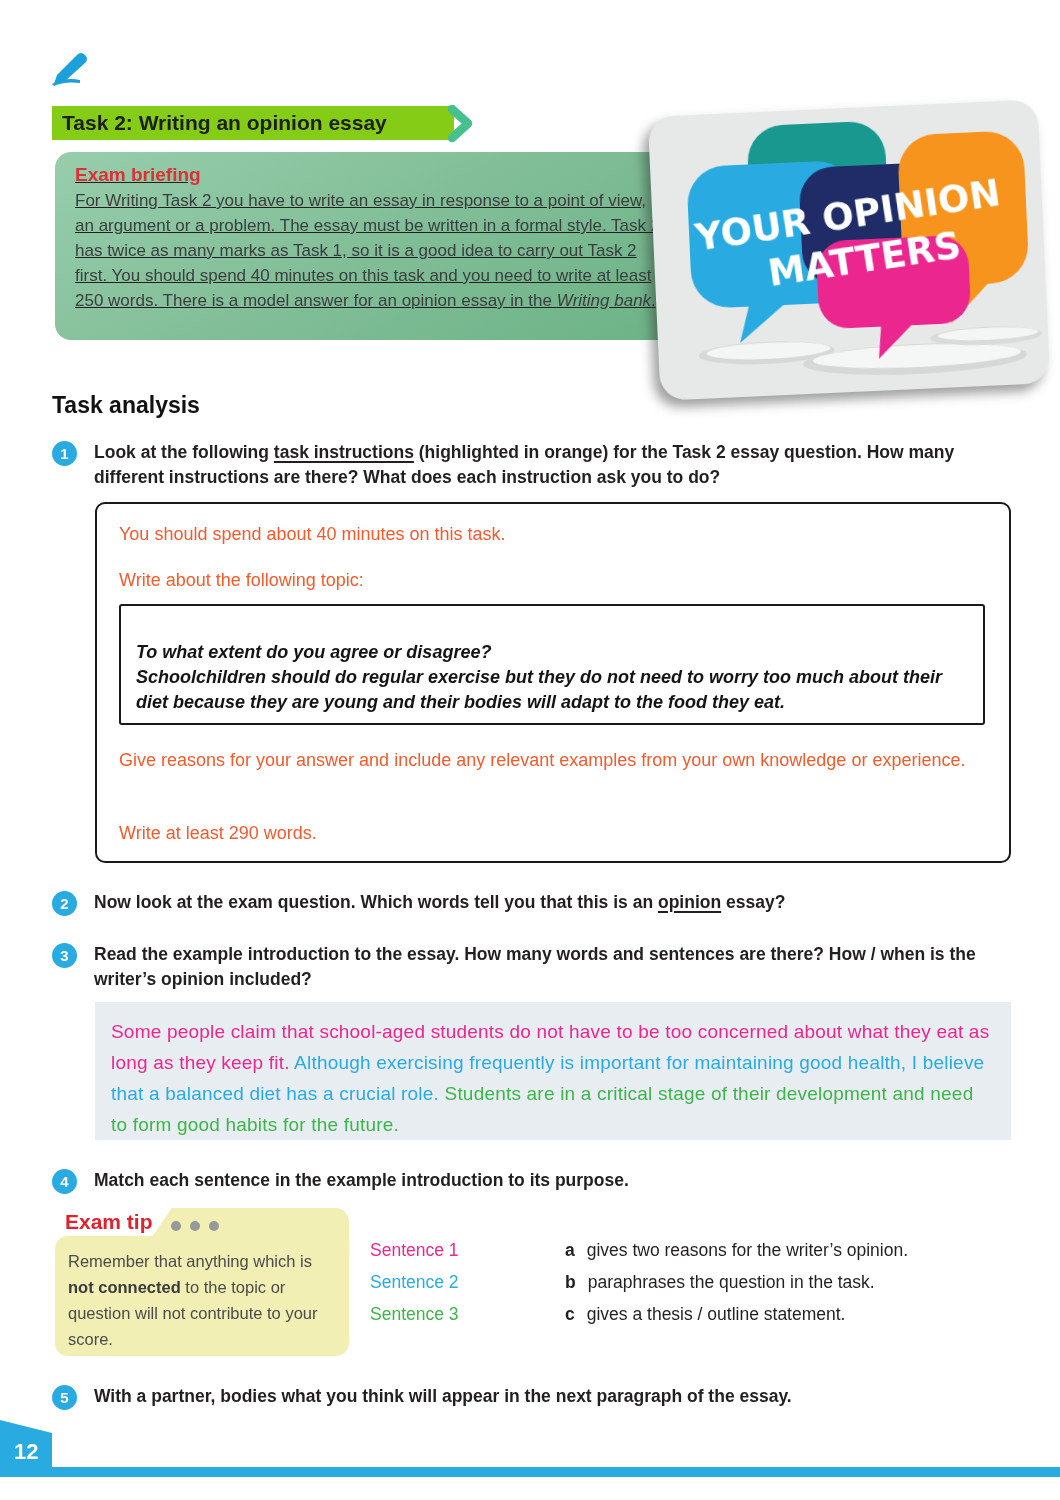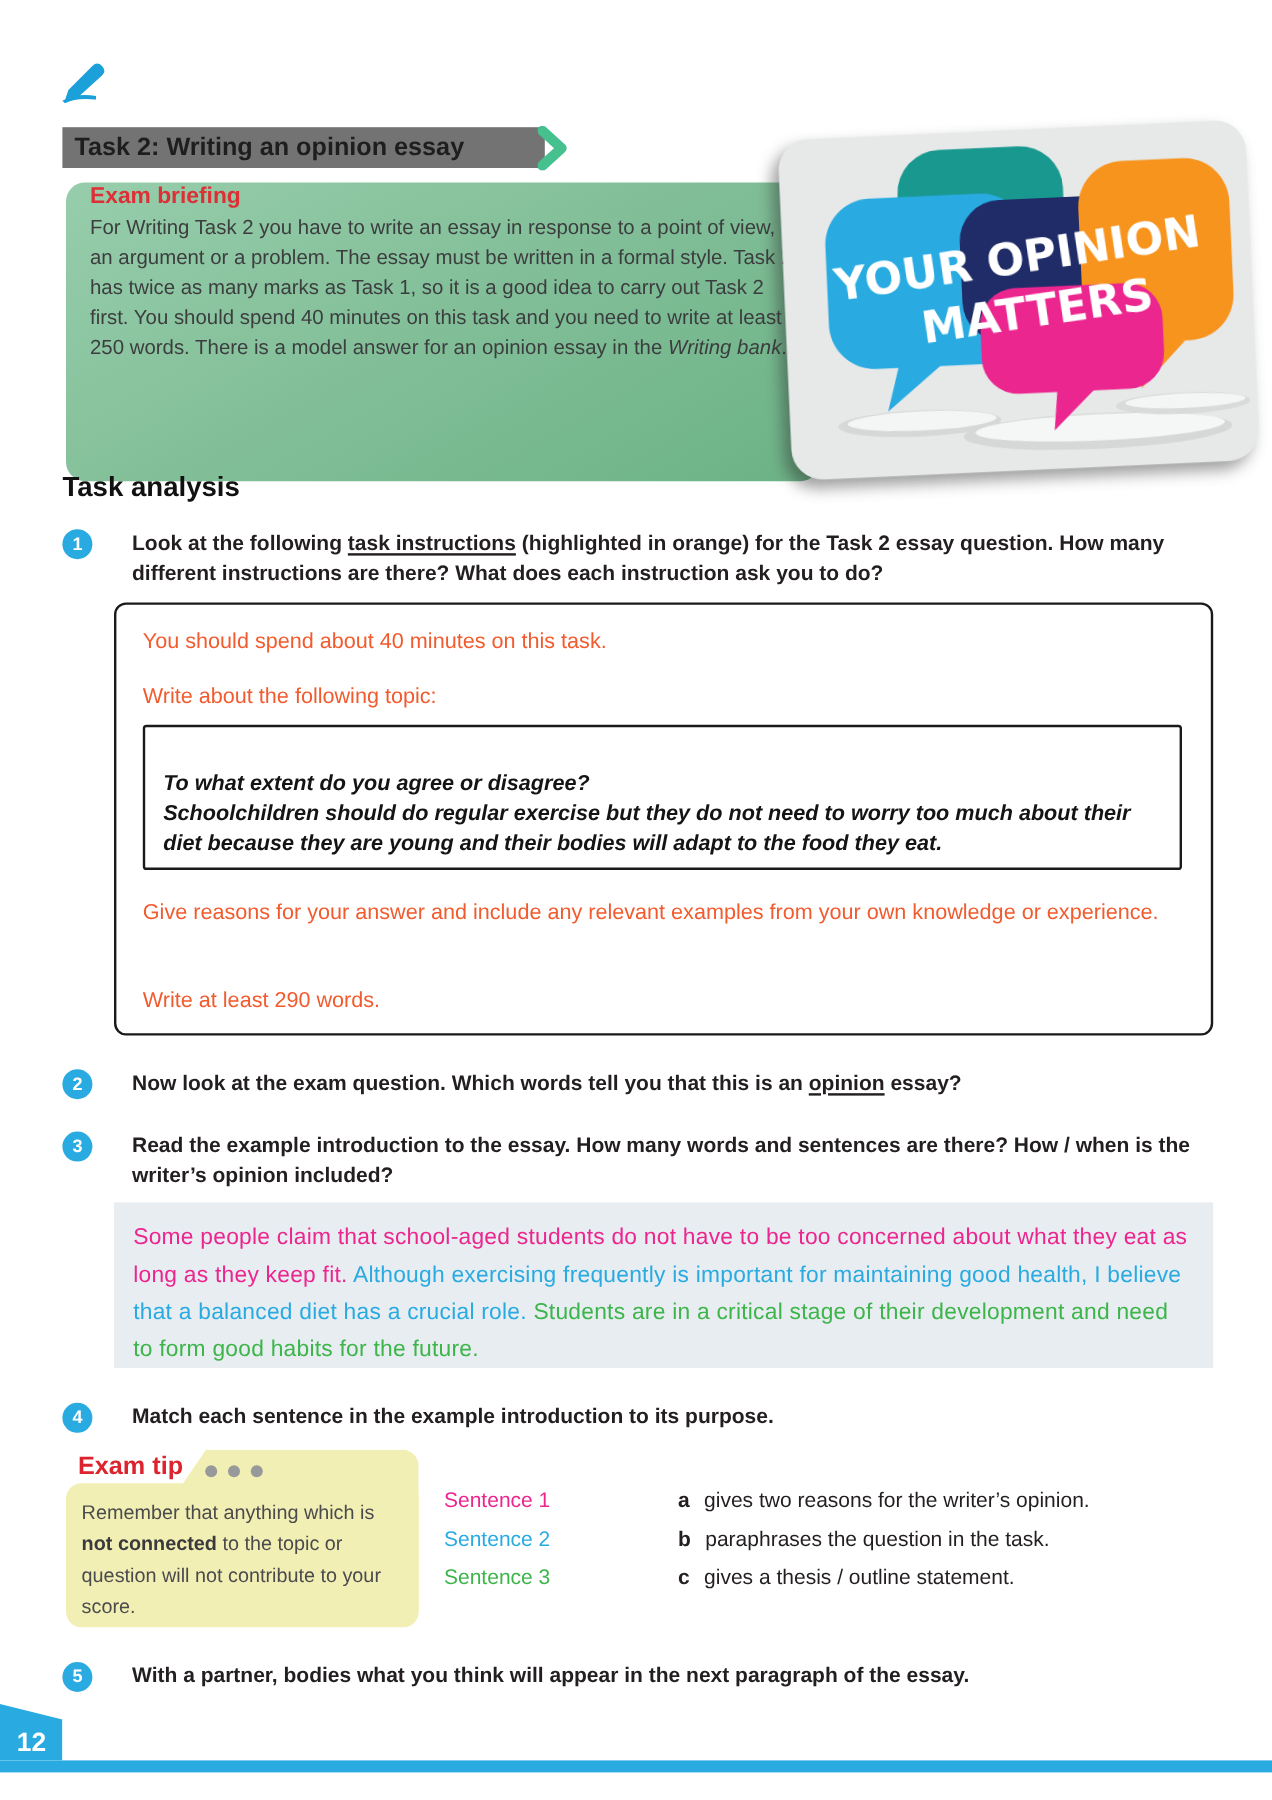--- a/index.html
+++ b/index.html
@@ -4,45 +4,45 @@
 <style>
   html,body{margin:0;padding:0;background:#ffffff;}
   .page{position:relative;width:1060px;height:1500px;background:#ffffff;overflow:hidden;
         font-family:"Liberation Sans", sans-serif;color:#231f20;}
 
   
   .wf-header{position:absolute;left:50px;top:50px;display:flex;align-items:center;gap:8px;}
   .wf-title{color:#1ba0da;font-size:27px;font-weight:bold;letter-spacing:-0.5px;}
 
   
-  .banner{position:absolute;left:52px;top:106px;width:402px;height:34px;background:#737373;
+  .banner{position:absolute;left:52px;top:106px;width:402px;height:34px;background:#84cc16;
           display:flex;align-items:center;}
   .banner-label{font-size:21px;font-weight:bold;color:#1e1e1e;padding-left:10px;white-space:nowrap;}
   .banner-chevron{position:absolute;left:396px;top:-1px;}
 
   
-  .brief{position:absolute;left:55px;top:152px;width:628px;height:249px;border-radius:16px;
+  .brief{position:absolute;left:55px;top:152px;width:628px;height:188px;border-radius:16px;
          background:linear-gradient(150deg,#97cdab 0%,#7fbd96 55%,#6cb286 100%);
-         box-sizing:border-box;padding:1px 20px;}
+         box-sizing:border-box;padding:12px 20px;text-decoration:underline;}
   .brief-title{color:#dd3036;font-size:19px;font-weight:bold;margin-bottom:2px;}
   .brief-body{font-size:17px;line-height:25px;color:#3c3d3f;width:592px;}
   .brief-body .it{font-style:italic;}
 
   
   .poster{position:absolute;left:652px;top:106px;width:394px;height:288px;
           transform:rotate(-2.6deg);filter:drop-shadow(-6px 7px 6px rgba(40,40,40,0.45));z-index:2;}
 
   
   .section-title{position:absolute;left:52px;top:392px;font-size:23px;font-weight:bold;color:#111;}
 
   
   .q{position:absolute;left:52px;display:flex;gap:17px;align-items:flex-start;}
   .qnum{flex:0 0 auto;width:25px;height:25px;border-radius:50%;background:#29abe2;color:#fff;
         font-size:15px;font-weight:bold;display:flex;align-items:center;justify-content:center;margin-top:1px;}
-  .qtext{font-size:17.5px;font-weight:bold;line-height:25px;width:912px;color:#231f20;margin-left:16px;}
+  .qtext{font-size:17.5px;font-weight:bold;line-height:25px;width:912px;color:#231f20;}
   .ul{text-decoration:underline;text-decoration-thickness:2px;text-underline-offset:3px;}
 
   
   .instr-box{position:absolute;left:95px;top:502px;width:916px;height:361px;background:#fff;
              border:2.5px solid #1a1a1a;border-radius:10px;box-sizing:border-box;}
   .orange-line{position:absolute;color:#f15b2e;font-size:18px;line-height:26px;}
   .i-time{left:22px;top:17px;text-align:center;}
   .i-write{left:22px;top:63px;}
   .i-reasons{left:22px;top:243px;width:866px;}
   .i-words{left:22px;top:316px;}

